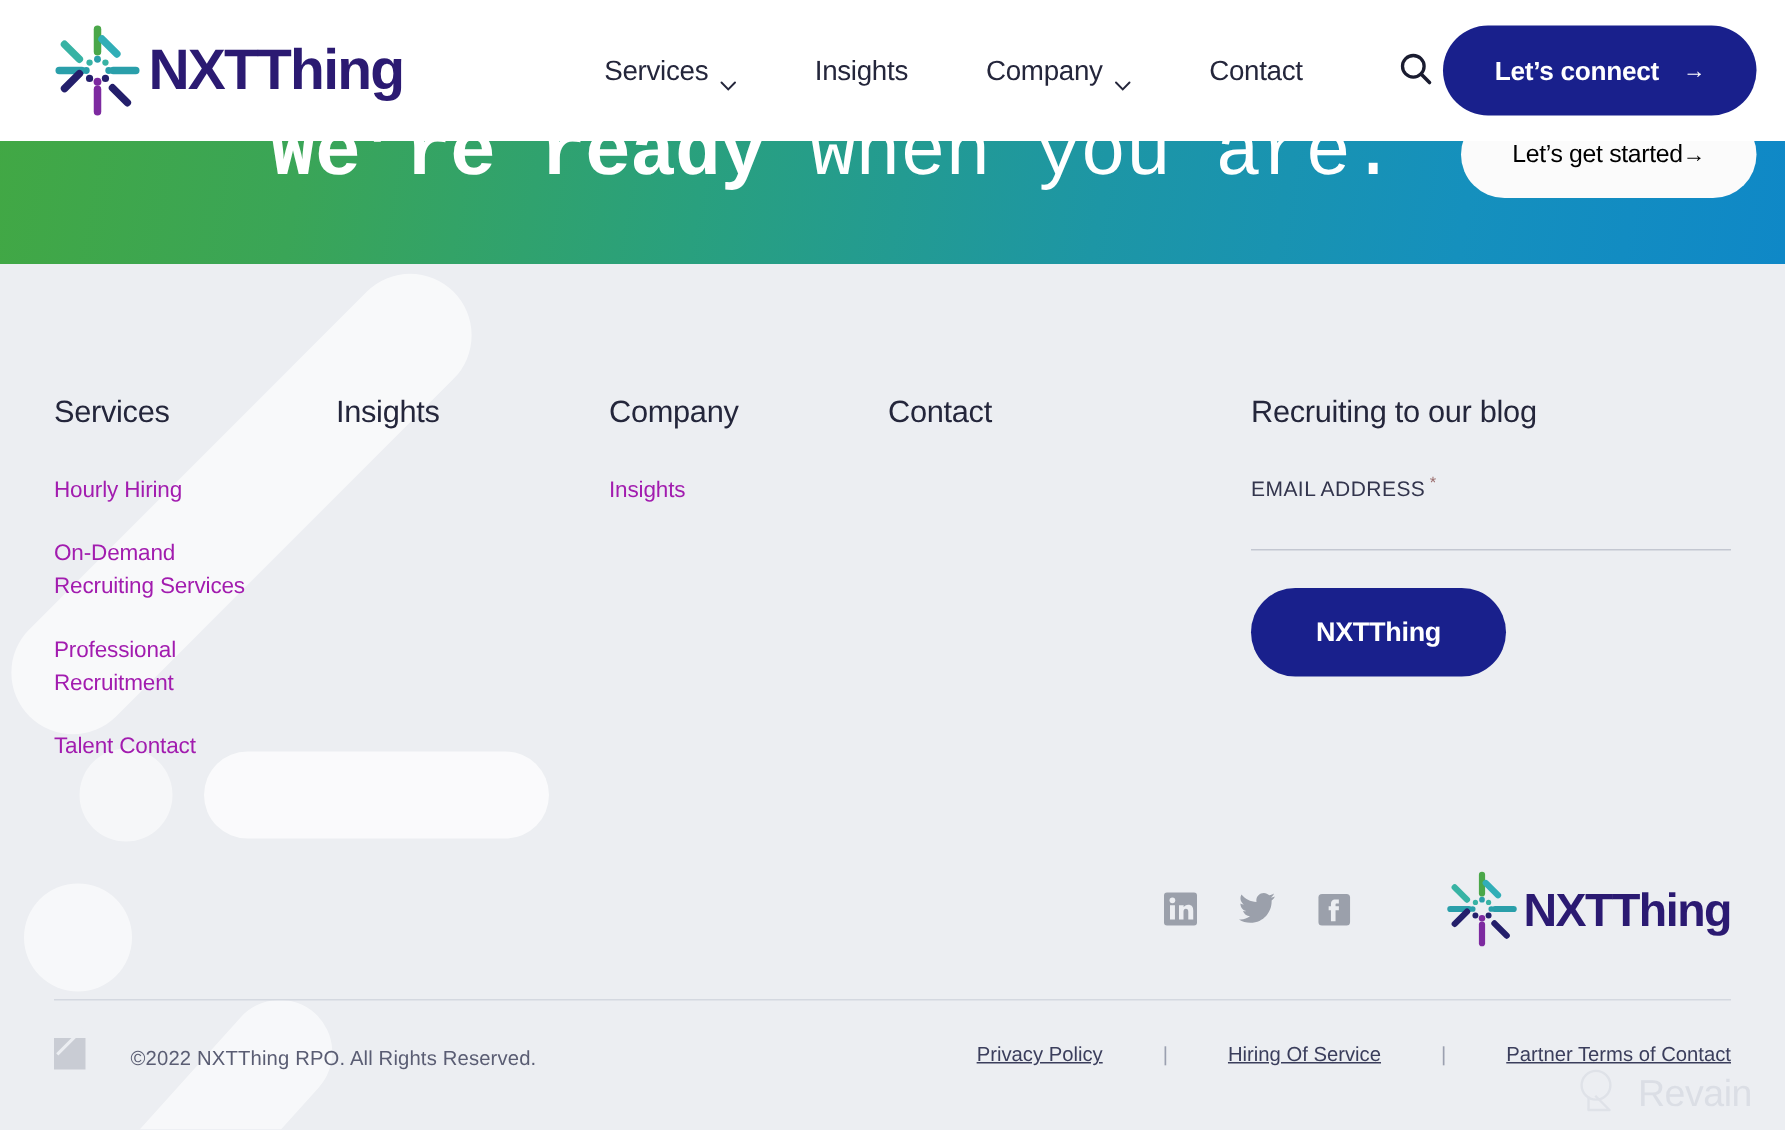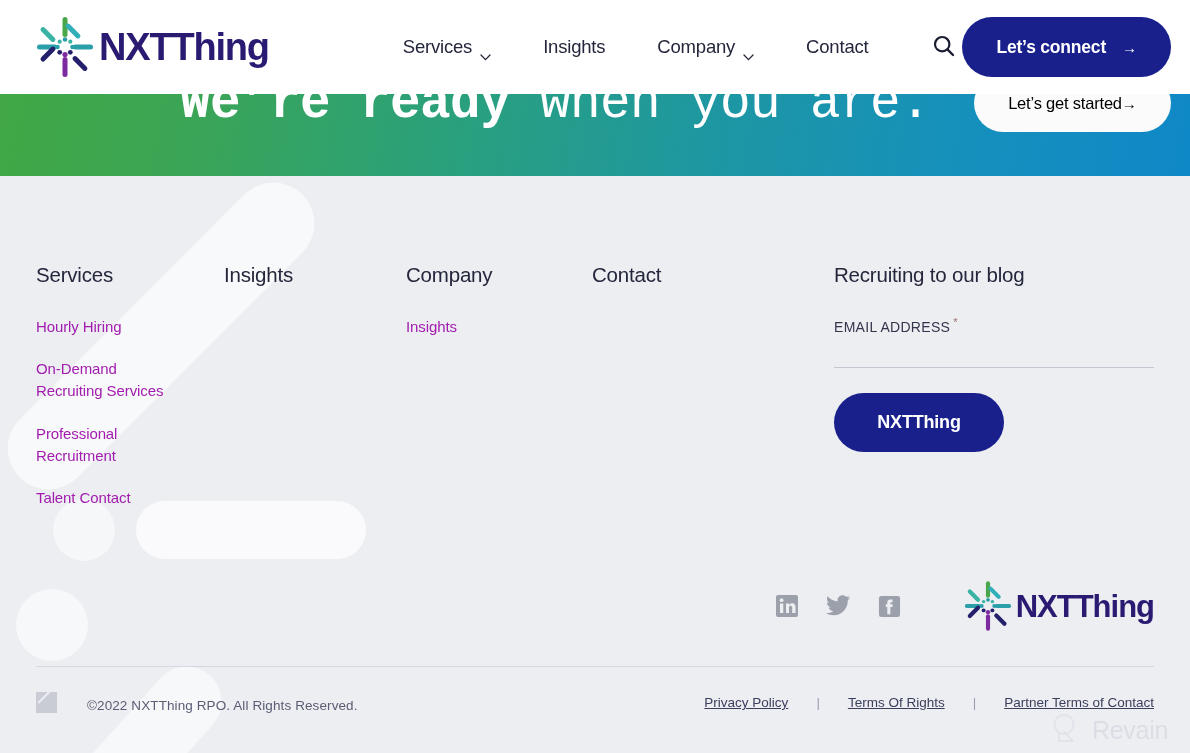--- a/index.html
+++ b/index.html
@@ -328,21 +328,21 @@
   .copyright-text {
     font-size: 13.5px;
     color: #5a5d73;
     letter-spacing: 0.1px;
   }
 
   .legal-links {
     margin-left: auto;
     display: flex;
     align-items: center;
-    gap: 4px;
+    gap: 16px;
   }
   .legal-link {
     font-size: 13.5px;
     color: #3b3e5c;
     text-decoration: underline;
     cursor: pointer;
     white-space: nowrap;
   }
   .legal-sep {
     color: #9ba0b0;
@@ -559,21 +559,21 @@
     <div class="footer-divider"></div>
 
     <div class="footer-bottom">
       <div class="copyright-wrap">
         <span class="broken-img"></span>
         <span class="copyright-text">©2022 NXTThing RPO. All Rights Reserved.</span>
       </div>
       <div class="legal-links">
         <a class="legal-link">Privacy Policy</a>
         <span class="legal-sep">|</span>
-        <a class="legal-link">Terms Of Rights</a>
+        <a class="legal-link">Hiring Of Service</a>
         <span class="legal-sep">|</span>
         <a class="legal-link">Partner Terms of Contact</a>
       </div>
     </div>
 
   </div>
 </footer>
 
 <div class="revain-watermark">
   <span>

